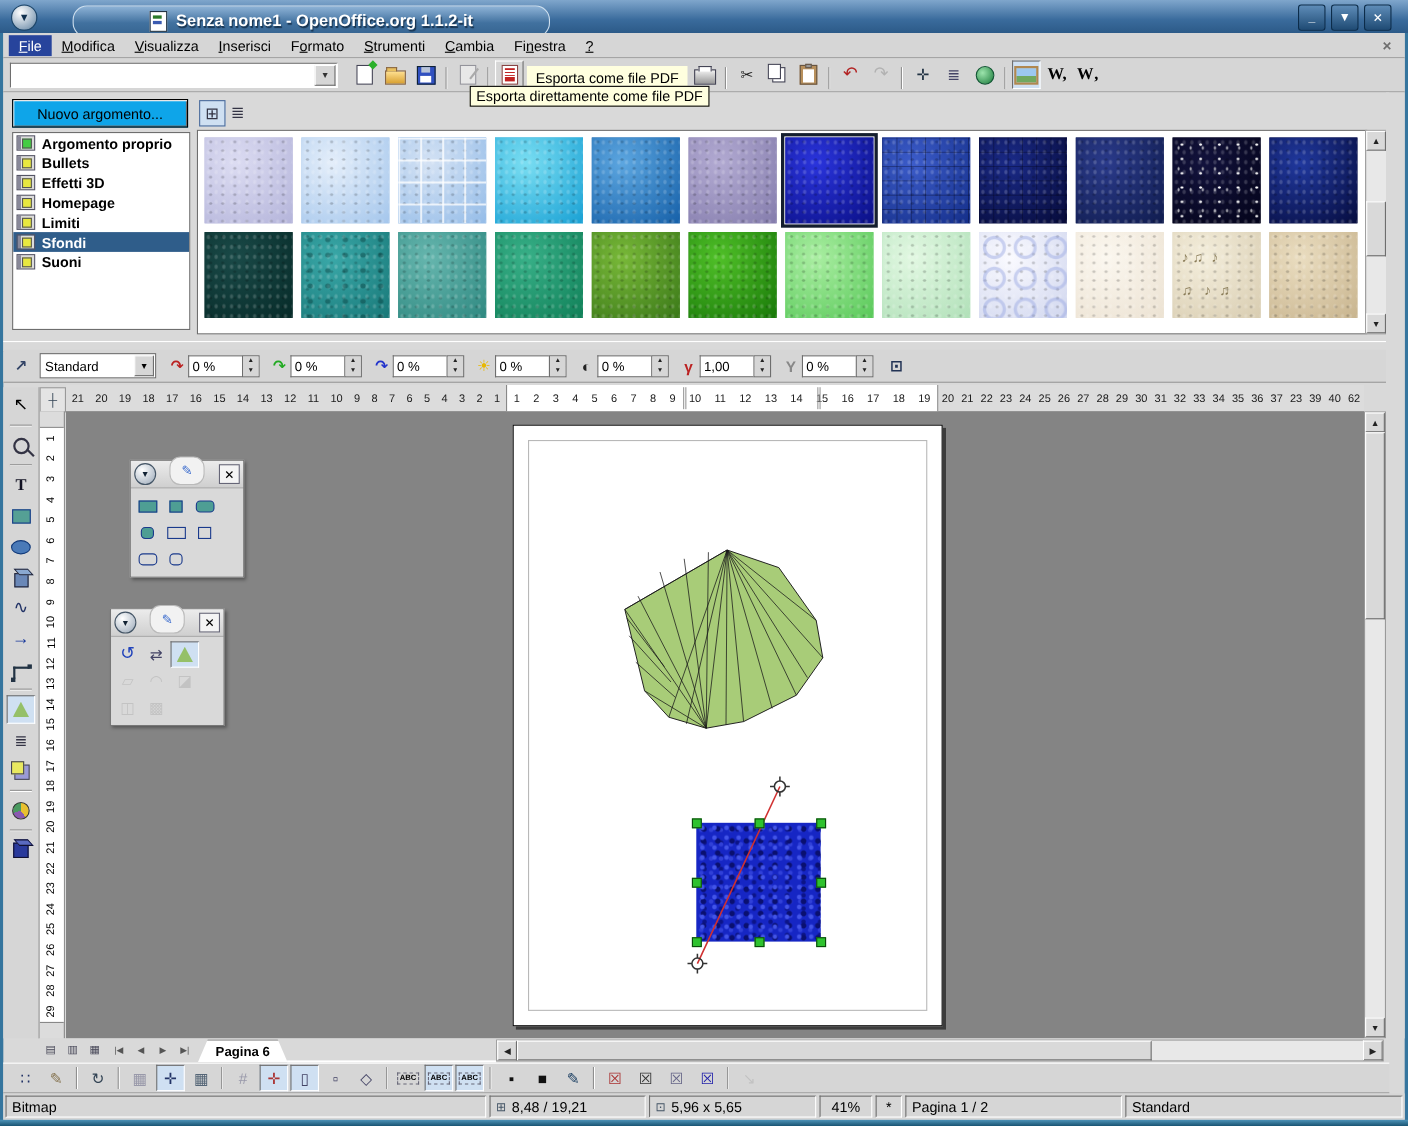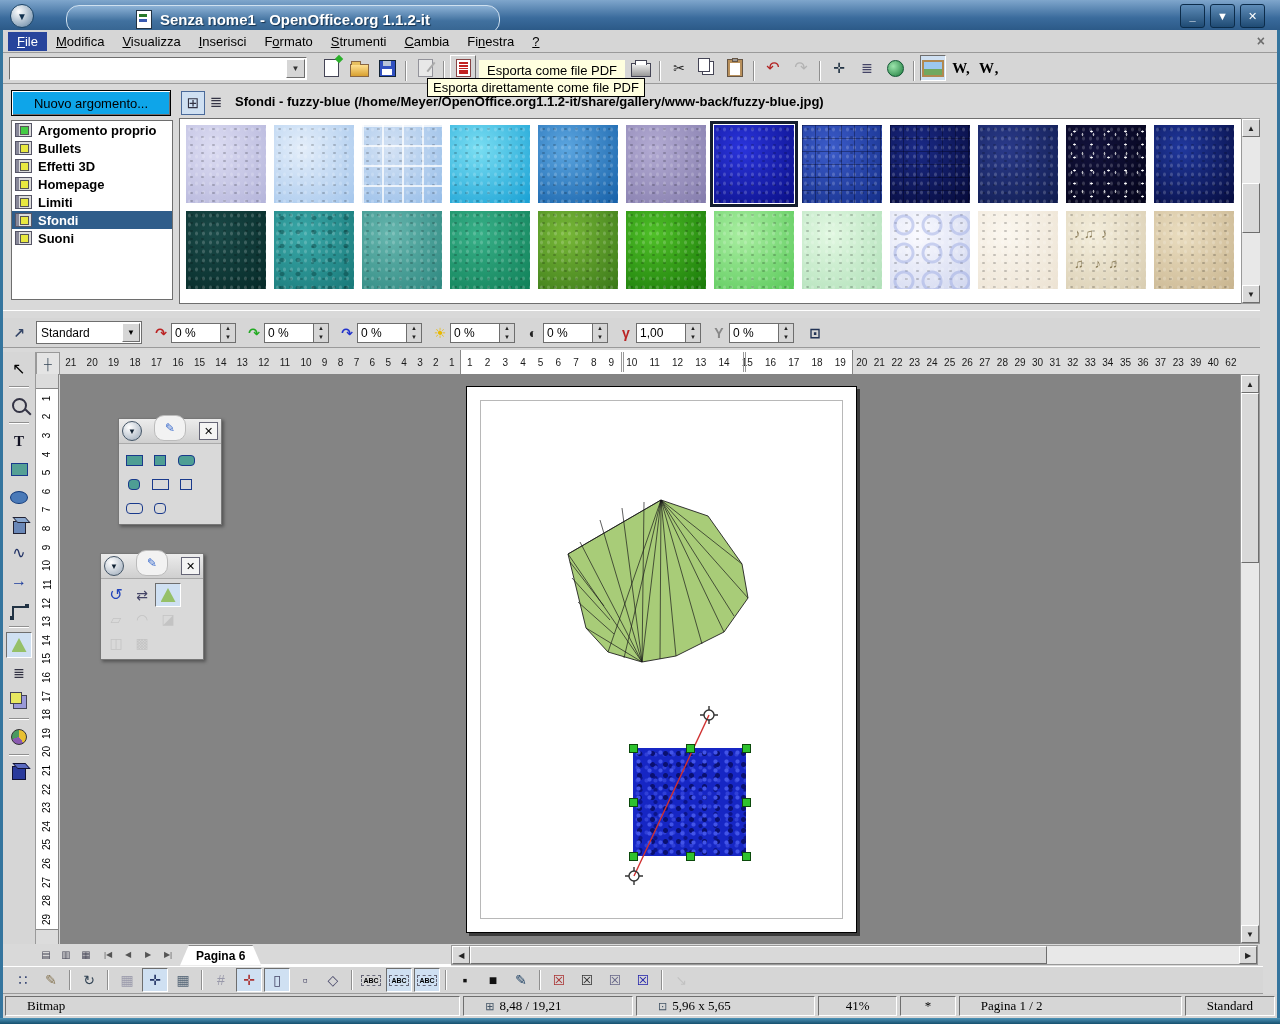--- a/index.html
+++ b/index.html
@@ -185,21 +185,21 @@
      clip-path:polygon(0 100%,9px 0,calc(100% - 9px) 0,100% 100%);border-top:1px solid #888;}
   #tabstrip{width:190px;height:20px;border-bottom:2px solid #fff;}
   #hscroll{flex:1;height:18px;background:#e8e8e8;border:1px solid #999;position:relative;margin-right:2px;}
   #hthumb{position:absolute;left:18px;top:0;height:16px;width:575px;background:#d9d9d9;}
   .hbtn{position:absolute;top:0;width:16px;height:16px;background:#d9d9d9;display:flex;align-items:center;justify-content:center;font-size:8px;color:#222;}
   #optbar{position:absolute;left:3px;top:966px;width:1260px;height:28px;background:#d6d6d6;border-top:1px solid #fff;border-bottom:1px solid #9a9a9a;
      display:flex;align-items:center;padding-left:6px;box-sizing:border-box;}
   #optbar .tbtn{width:22px;height:22px;}
   #optbar .abc{font-size:7px;font-weight:bold;letter-spacing:0;border:1px dashed #667;padding:1px 1px;line-height:1;}
   #statusbar{position:absolute;left:3px;top:994px;width:1274px;height:24px;background:#d6d6d6;display:flex;align-items:center;gap:3px;padding:0 2px;box-sizing:border-box;}
-  .sfield{height:18px;border:1px solid;border-color:#6e6e6e #fff #fff #6e6e6e;display:flex;align-items:center;padding:0 21px;font-size:13px;background:#d6d6d6;font-family:Liberation Serif, serif;}
+  .sfield{height:18px;border:1px solid;border-color:#6e6e6e #fff #fff #6e6e6e;display:flex;align-items:center;padding:0 5px;font-size:13px;background:#d6d6d6;}
   .sico{font-size:11px;color:#456;margin-right:5px;}
   #bottom-border{position:absolute;left:0;top:1018px;width:1280px;height:6px;background:linear-gradient(#4d93b8,#16506e);}
   #right-fill{position:absolute;left:1260px;top:84px;width:17px;height:860px;background:#d9d9d9;}
 </style>
 </head>
 <body>
 
 <div id="root">
 
   <div id="titlebar">
@@ -285,21 +285,20 @@
           <span class="glyph serif">W‚</span>
         </span>
       </span>
   </div>
   <div id="ext-tooltip">Esporta direttamente come file PDF</div>
 
   <div id="gallery">
     <div id="new-theme-btn">Nuovo argomento...</div>
     <span class="viewbtn active" style="left:178px;">⊞</span>
     <span class="viewbtn" style="left:202px;">≣</span>
-    <div id="gallery-title">Sfondi - fuzzy-blue (/home/Meyer/OpenOffice.org1.1.2-it/share/gallery/www-back/fuzzy-blue.jpg)</div>
     <div id="theme-list">
         <div class="theme-row">
           <span class="theme-icon" style="--tc: #44cc44;"></span>
           <span>Argomento proprio</span>
         </div>
         <div class="theme-row">
           <span class="theme-icon" style="--tc: #e8e840;"></span>
           <span>Bullets</span>
         </div>
         <div class="theme-row">

